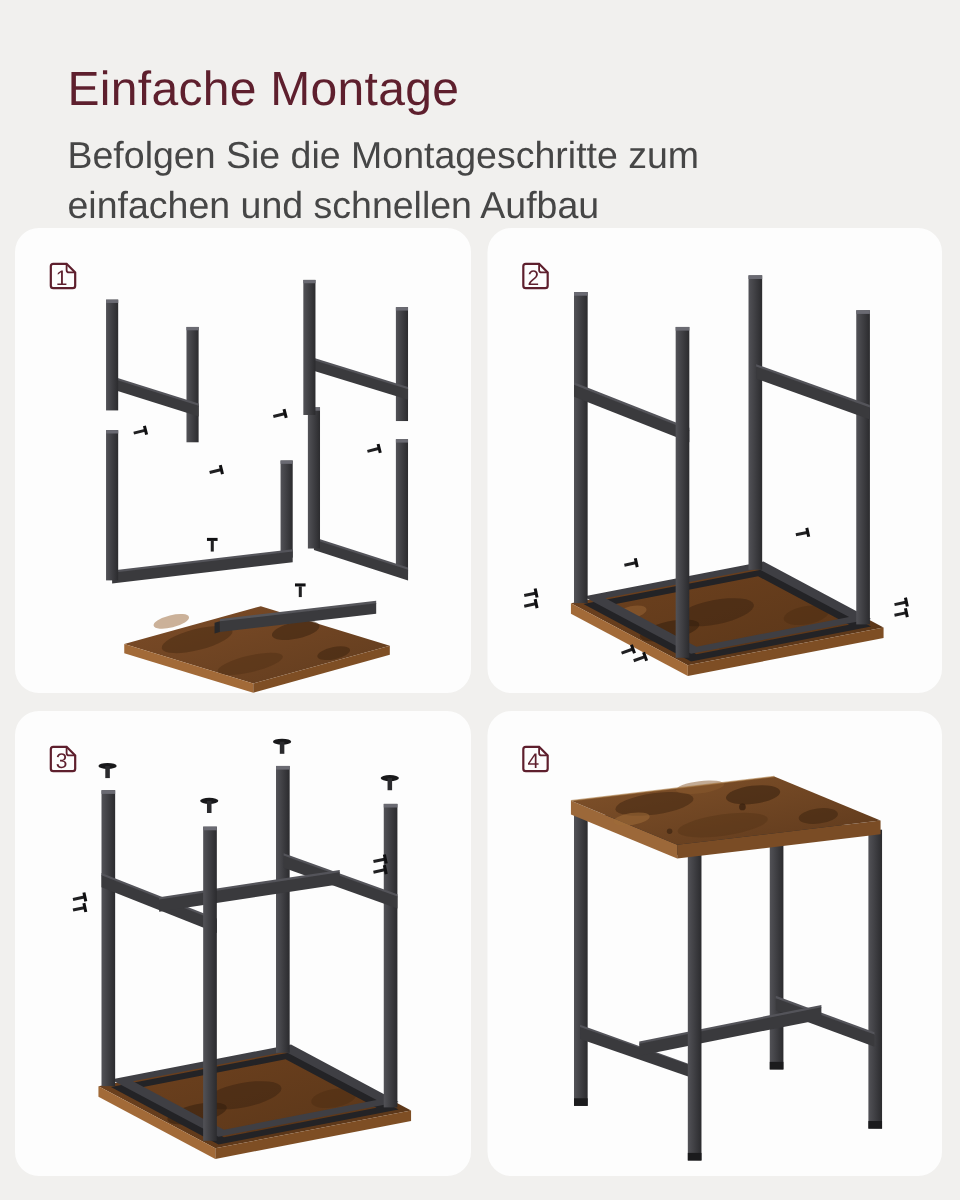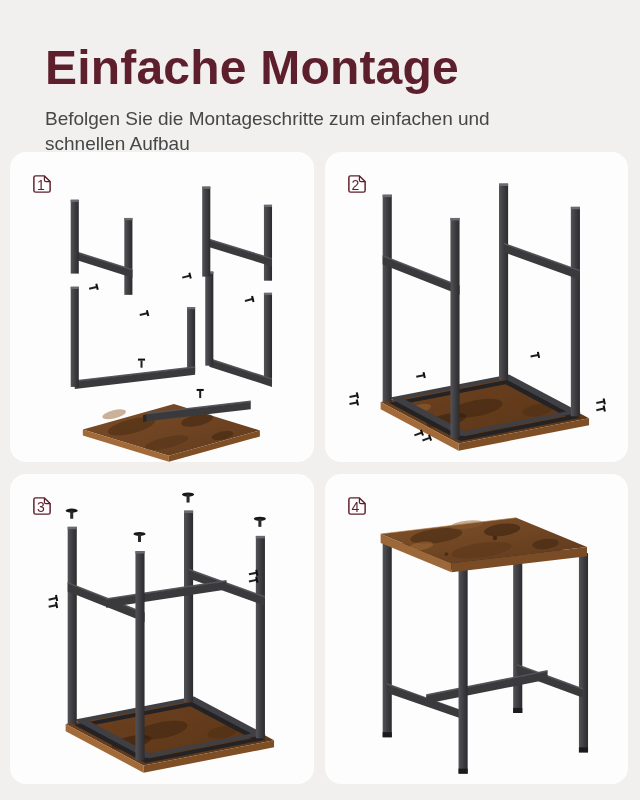--- a/index.html
+++ b/index.html
@@ -5,25 +5,25 @@
   html,body{margin:0;padding:0;}
   body{
     width:640px;height:800px;
     background:var(--page-bg,#f1f0ee);
     font-family:"Liberation Sans", sans-serif;
     overflow:hidden;
     position:relative;
   }
   .header{padding:42px 40px 0 45px;}
   .title{
-    font-size:48px;font-weight:700;letter-spacing:.2px;
+    font-size:32px;font-weight:400;letter-spacing:.2px;
     color:var(--accent,#5e1f2d);line-height:1.1;margin:0;
   }
   .subtitle{
-    margin-top:11px;font-size:19px;line-height:1.33;
+    margin-top:11px;font-size:25px;line-height:1.33;
     color:var(--text,#464646);max-width:445px;font-weight:400;
   }
   .grid{
     position:absolute;left:10px;right:12px;top:152px;
     display:grid;grid-template-columns:1fr 1fr;grid-template-rows:310px 310px;
     gap:12px 11px;
   }
   .panel{
     background:var(--panel-bg,#fdfdfd);
     border-radius:16px;position:relative;overflow:hidden;

